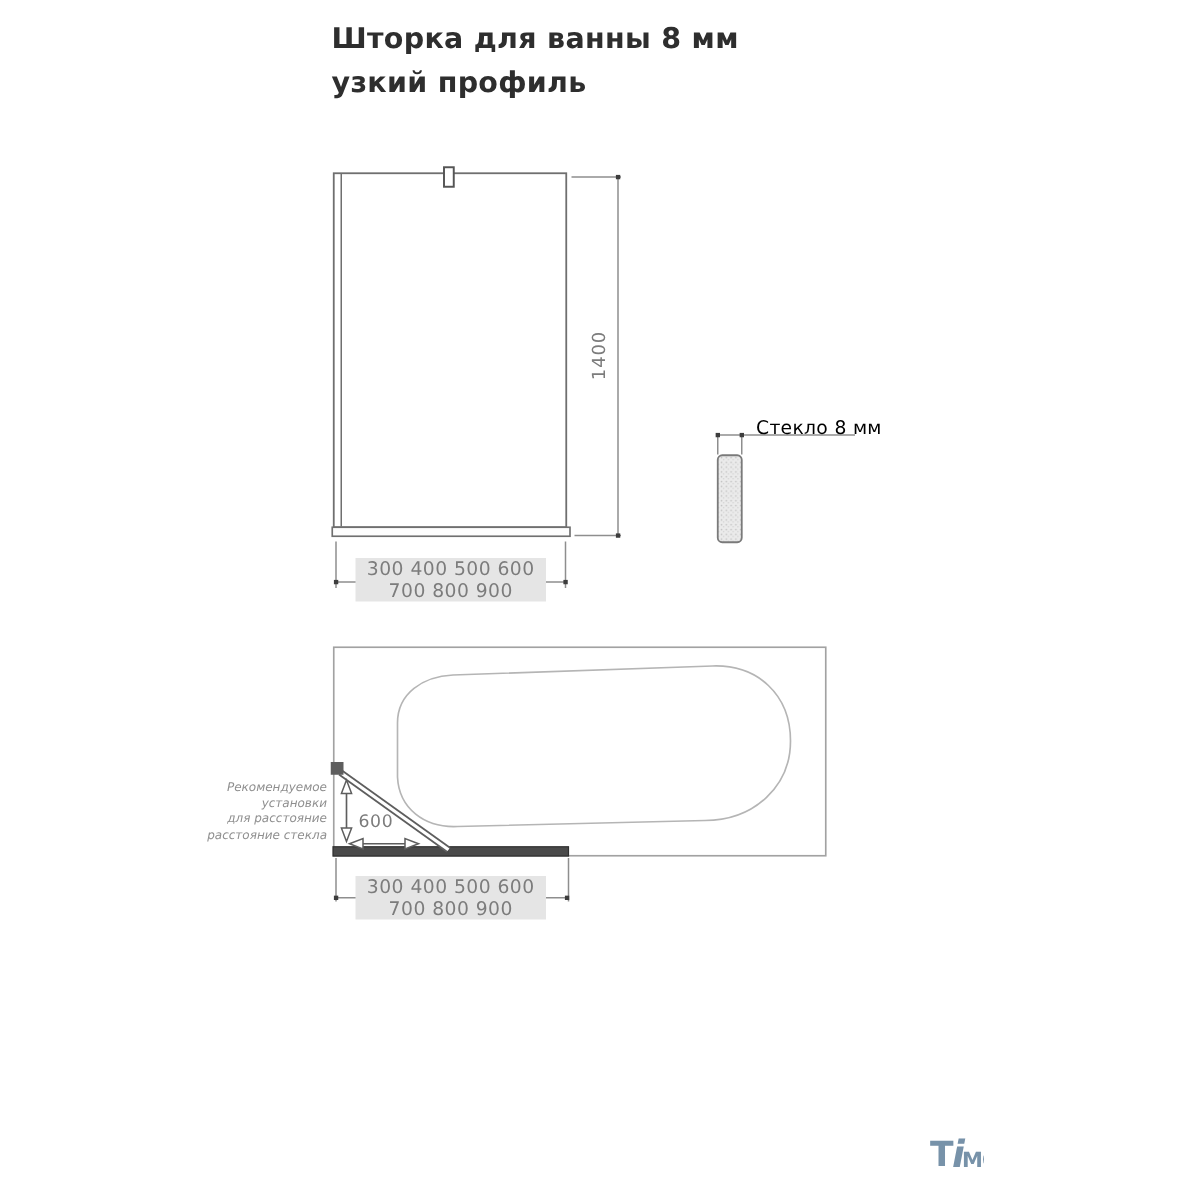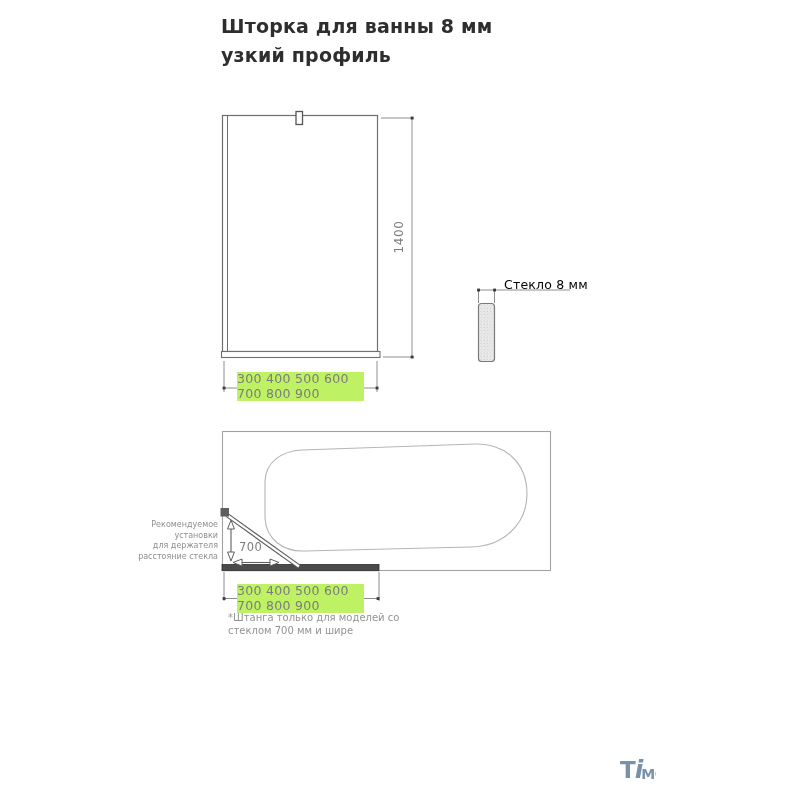--- a/index.html
+++ b/index.html
@@ -4,29 +4,29 @@
 <style>
   html,body{margin:0;padding:0;background:#ffffff;}
   #page{position:relative;width:656px;height:800px;background:#ffffff;overflow:hidden;
         font-family:"DejaVu Sans","Liberation Sans",sans-serif;}
   #linework{position:absolute;left:0;top:0;z-index:1;}
   .txt{position:absolute;z-index:2;}
   #page-title{left:221px;top:12px;width:340px;font-size:19px;line-height:1.5;
               font-weight:600;color:#2e2e2e;letter-spacing:.2px;}
   #height-dim-label{left:374px;top:230px;width:50px;text-align:center;
               transform:rotate(-90deg);font-size:12px;color:#7c7c7c;letter-spacing:.6px;}
-  .dim-block{width:127px;text-align:left;background:#bef264;font-size:12.5px;
+  .dim-block{width:127px;text-align:center;background:#e5e5e5;font-size:12.5px;
               line-height:14.5px;color:#7c7c7c;letter-spacing:.3px;}
   #front-width-dims{left:237px;top:372px;}
   #top-width-dims{left:237px;top:584px;}
   .dim-line-text{display:block;}
   #glass-label{left:504px;top:277px;font-size:12.5px;color:#000000;letter-spacing:.2px;}
   #holder-note{left:128px;top:520px;width:90px;text-align:right;font-size:8px;
               line-height:10.5px;color:#8f8f8f;}
-  #holder-note span{display:block;}
+  #holder-note span{display:block;font-style:italic;}
   #rod-distance-label{left:239px;top:540px;font-size:11.5px;color:#7c7c7c;letter-spacing:.4px;}
   #footnote{left:228px;top:611px;font-size:10px;line-height:13px;color:#939393;}
   #footnote span{display:block;}
   #brand-logo{left:620px;top:757px;display:flex;align-items:flex-start;color:#7792a9;}
   #brand-logo .lg-t{font-size:23px;font-weight:800;line-height:26px;}
   #brand-logo .lg-i{font-size:25px;font-weight:800;font-style:italic;line-height:26px;
               margin:0 -2px 0 -1px;}
   #brand-logo .lg-mo{font-size:14px;font-weight:800;letter-spacing:-.5px;line-height:15px;
               margin-top:10px;}
   #brand-logo .lg-tm{font-size:6.5px;font-weight:700;margin-top:3px;}
@@ -123,35 +123,31 @@
   <div id="front-width-dims" class="txt dim-block">
     <span class="dim-line-text">300 400 500 600</span>
     <span class="dim-line-text">700 800 900</span>
   </div>
 
   <div id="glass-label" class="txt">Стекло 8 мм</div>
 
   <div id="holder-note" class="txt">
     <span>Рекомендуемое</span>
     <span>установки</span>
-    <span>для держателя</span>
+    <span>для расстояние</span>
     <span>расстояние стекла</span>
   </div>
 
-  <div id="rod-distance-label" class="txt">700</div>
+  <div id="rod-distance-label" class="txt">600</div>
 
   <div id="top-width-dims" class="txt dim-block">
     <span class="dim-line-text">300 400 500 600</span>
     <span class="dim-line-text">700 800 900</span>
   </div>
 
-  <div id="footnote" class="txt">
-    <span>*Штанга только для моделей со</span>
-    <span>стеклом 700 мм и шире</span>
-  </div>
 
   <div id="brand-logo" class="txt">
     <span class="lg-t">T</span>
     <span class="lg-i">i</span>
     <span class="lg-mo">MO</span>
     <span class="lg-tm">™</span>
   </div>
 
 </div>
 

